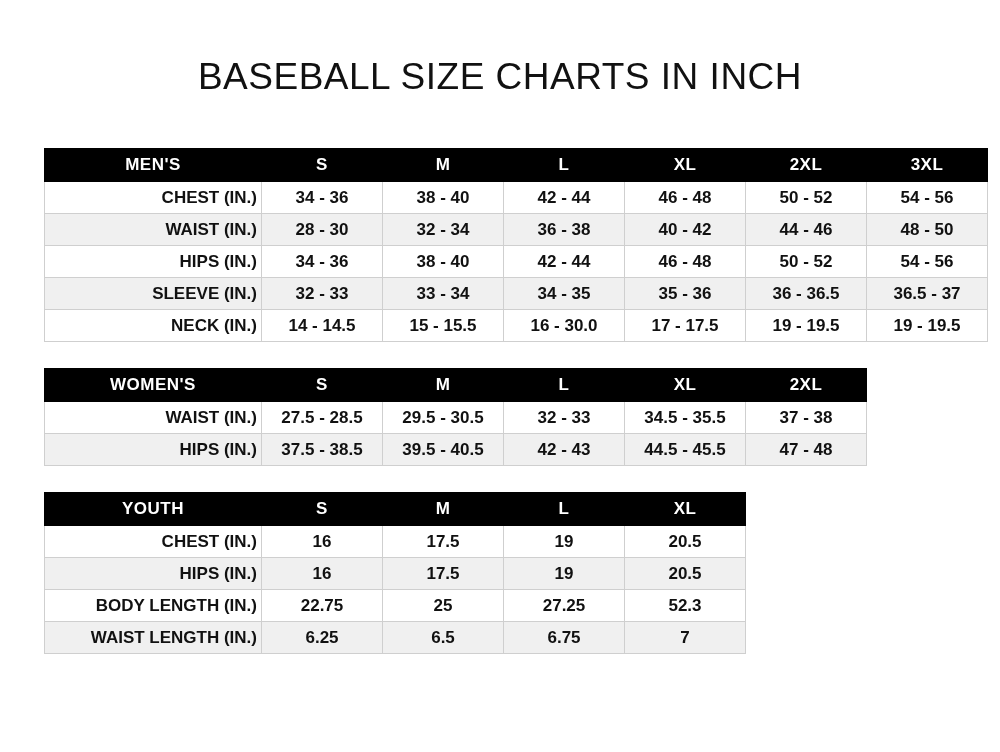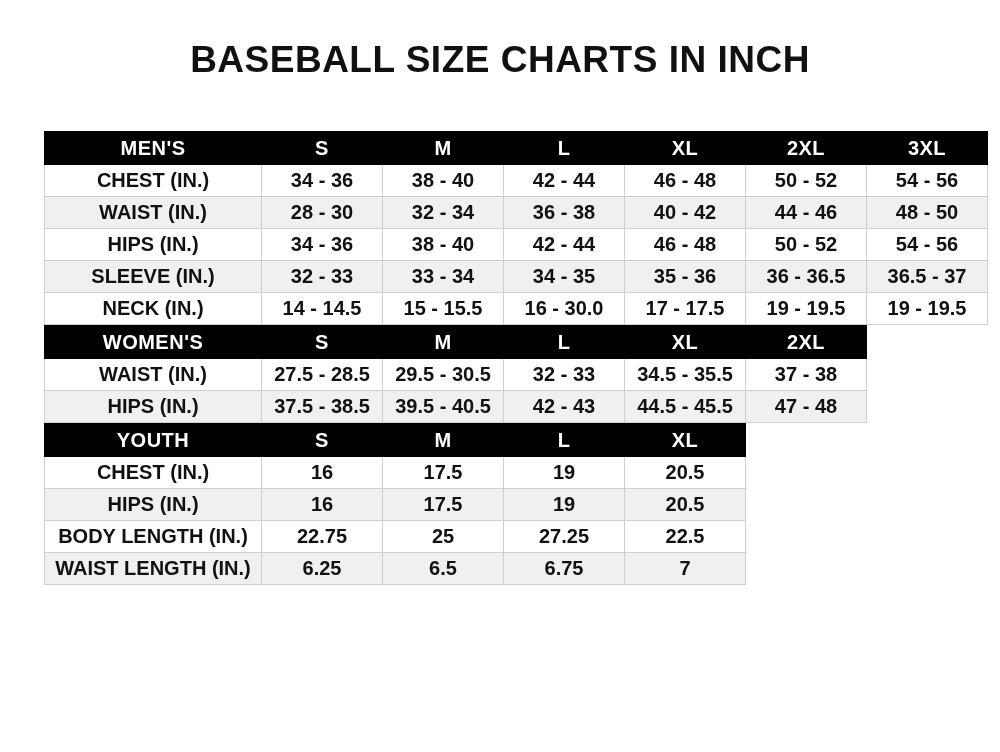--- a/index.html
+++ b/index.html
@@ -16,35 +16,36 @@
   }
   .page {
     position: relative;
     width: 1000px;
     height: 752px;
     box-sizing: border-box;
   }
   .title {
     text-align: center;
     font-size: 37px;
-    font-weight: bold;
+    font-weight: normal;
     letter-spacing: 0.5px;
     color: #111111;
     margin: 0;
-    padding-top: 39px;
+    padding-top: 56px;
     font-family: "Liberation Sans", sans-serif;
   }
   .tables {
     padding-top: 50px;
   }
   table {
     border-collapse: collapse;
     table-layout: fixed;
     margin-left: 44px;
-    font-size: 20px;
+    margin-bottom: 26px;
+    font-size: 17px;
   }
   table td {
     border: 1px solid #cfcfcf;
     text-align: center;
     font-weight: bold;
     height: 31px;
     padding: 0 4px;
     white-space: nowrap;
     font-family: "Liberation Sans", sans-serif;
   }
@@ -55,21 +56,21 @@
     height: 32px;
     letter-spacing: 0.5px;
   }
   tbody tr:nth-child(even) td {
     background: #f0f0f0;
   }
   tbody tr:nth-child(odd) td {
     background: #ffffff;
   }
   td.rowlabel {
-    text-align: center;
+    text-align: right;
   }
 
   
   .t-men td:nth-child(1) { width: 208px; }
   .t-men td:nth-child(2),
   .t-men td:nth-child(3),
   .t-men td:nth-child(4),
   .t-men td:nth-child(5),
   .t-men td:nth-child(6),
   .t-men td:nth-child(7) { width: 112px; }
@@ -211,21 +212,21 @@
           <td>16</td>
           <td>17.5</td>
           <td>19</td>
           <td>20.5</td>
         </tr>
         <tr>
           <td class="rowlabel">BODY LENGTH (IN.)</td>
           <td>22.75</td>
           <td>25</td>
           <td>27.25</td>
-          <td>22.5</td>
+          <td>52.3</td>
         </tr>
         <tr>
           <td class="rowlabel">WAIST LENGTH (IN.)</td>
           <td>6.25</td>
           <td>6.5</td>
           <td>6.75</td>
           <td>7</td>
         </tr>
       </tbody>
     </table>

